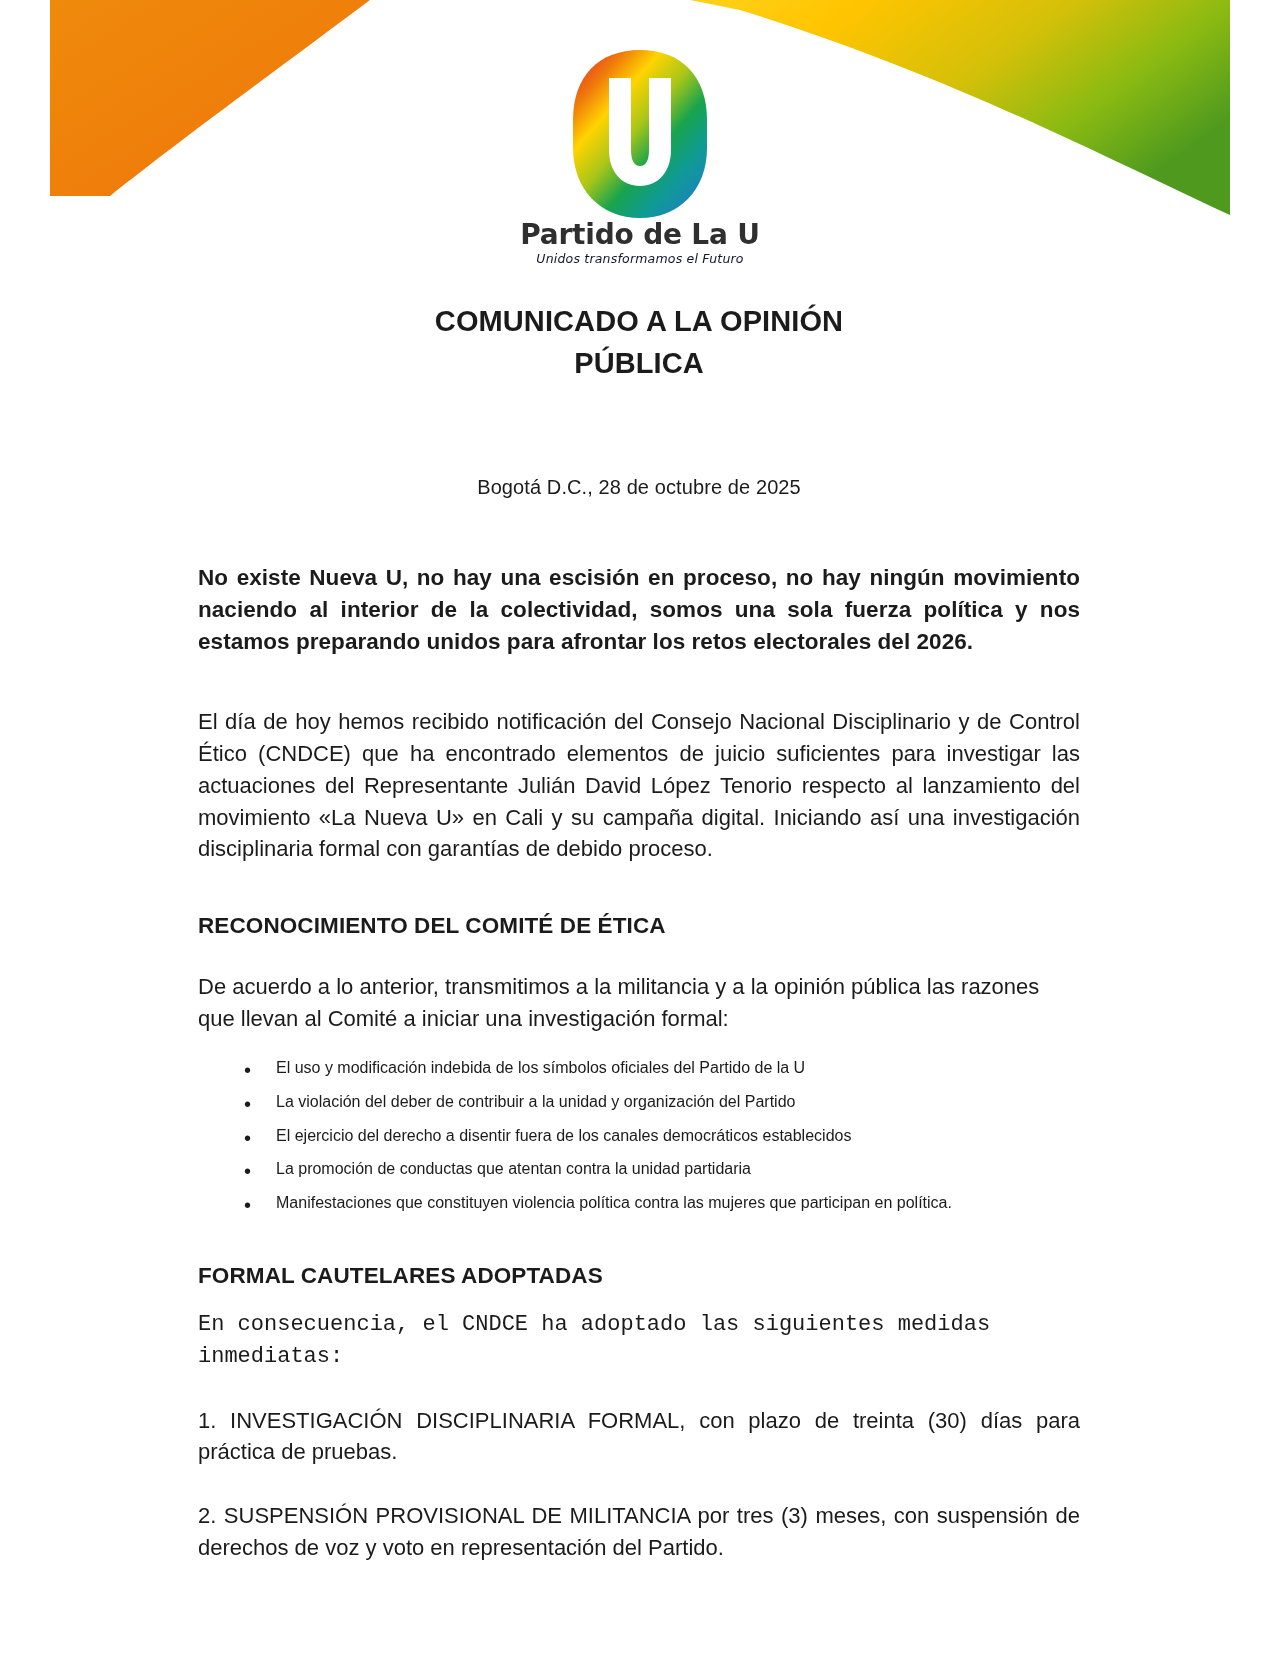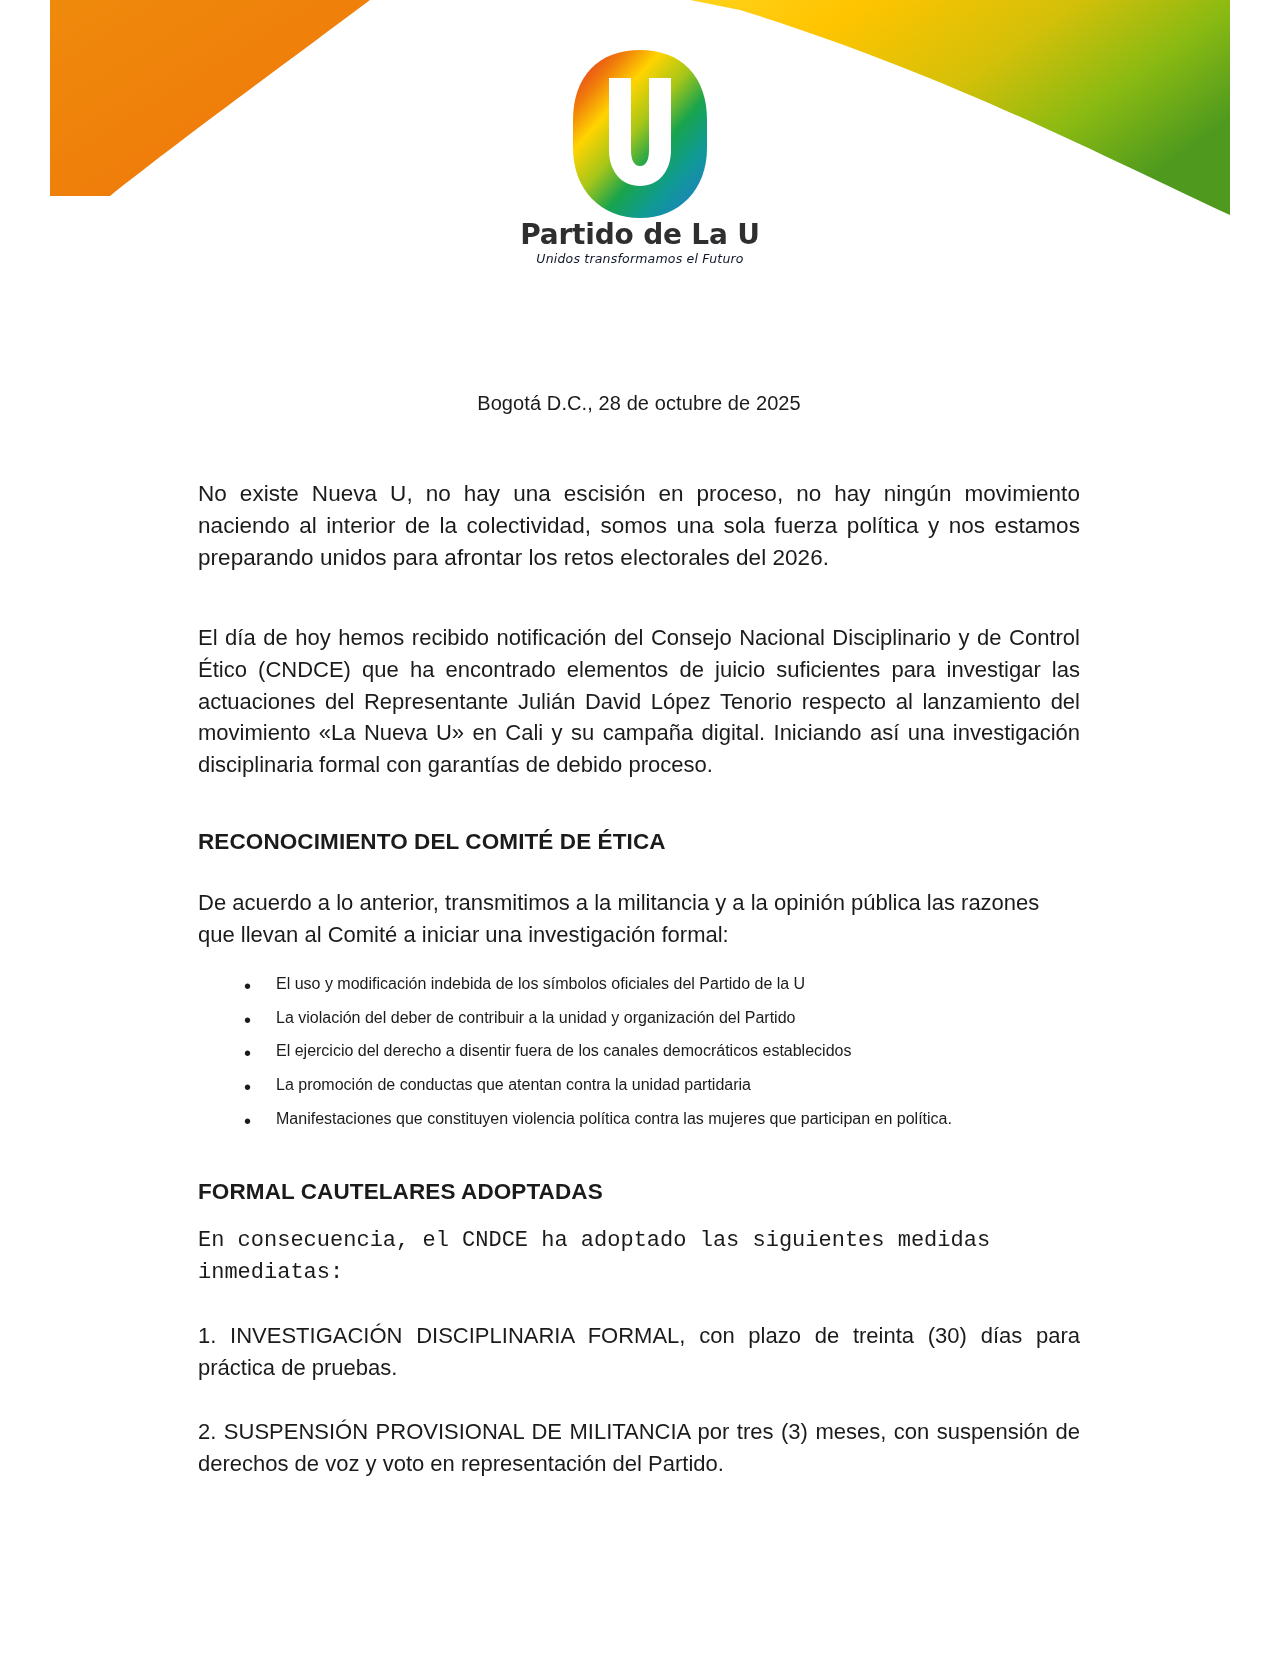--- a/index.html
+++ b/index.html
@@ -88,21 +88,21 @@
   .dateline {
     text-align: center;
     font-size: 20px;
     font-weight: normal;
     margin-top: 92px;
     letter-spacing: 0.1px;
   }
 
   p.lead {
     font-size: 22.5px;
-    font-weight: normal;
+    font-weight: bold;
     text-align: justify;
     line-height: 1.42;
     margin: 63px 0 0 0;
     letter-spacing: 0.05px;
   }
 
   p.body-text {
     font-size: 22px;
     text-align: justify;
     line-height: 1.45;
@@ -226,20 +226,24 @@
                C100,112 97,118 91,118
                C85,118 82,112 82,102
                L82,30 Z" fill="#ffffff"></path>
     </svg>
     <div class="logo-wordmark">Partido de La U</div>
     <div class="logo-tagline">Unidos transformamos el Futuro</div>
   </div>
 
   <div class="doc">
 
+    <h1 class="title">
+      <span class="line">COMUNICADO A LA OPINIÓN</span>
+      <span class="line">PÚBLICA</span>
+    </h1>
 
     <div class="dateline">Bogotá D.C., 28 de octubre de 2025</div>
 
     <p class="lead">No existe Nueva U, no hay una escisión en proceso, no hay ningún movimiento naciendo al interior de la colectividad, somos una sola fuerza política y nos estamos preparando unidos para afrontar los retos electorales del 2026.</p>
 
     <p class="body-text">El día de hoy hemos recibido notificación del Consejo Nacional Disciplinario y de Control Ético (CNDCE) que ha encontrado elementos de juicio suficientes para investigar las actuaciones del Representante Julián David López Tenorio respecto al lanzamiento del movimiento «La Nueva U» en Cali y su campaña digital. Iniciando así una investigación disciplinaria formal con garantías de debido proceso.</p>
 
     <h2 class="section">RECONOCIMIENTO DEL COMITÉ DE ÉTICA</h2>
     <p class="after-heading">De acuerdo a lo anterior, transmitimos a la militancia y a la opinión pública las razones que llevan al Comité a iniciar una investigación formal:</p>
     <ul class="reasons">

